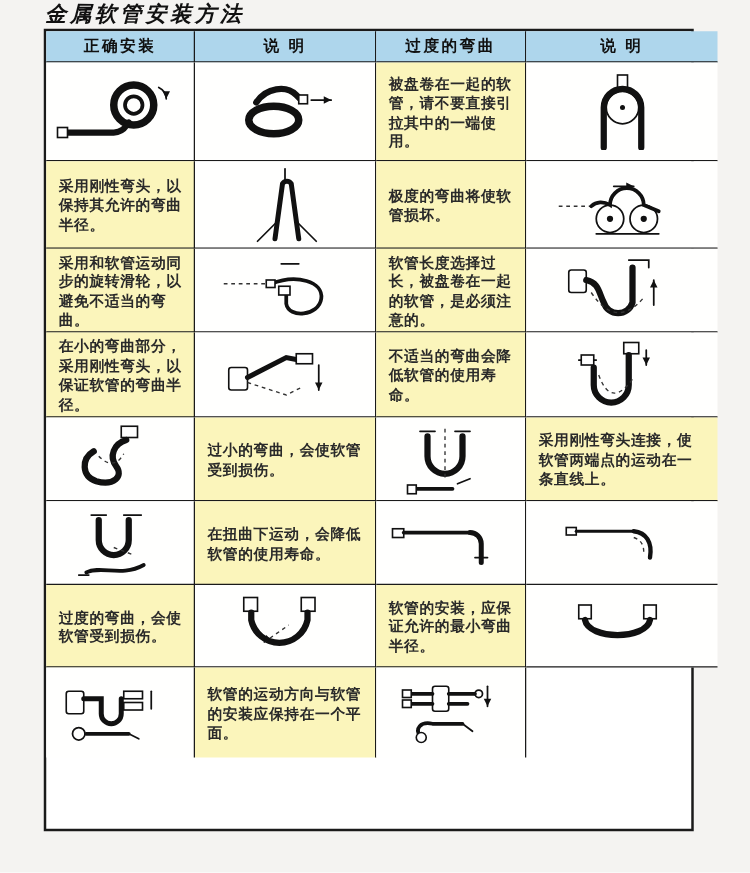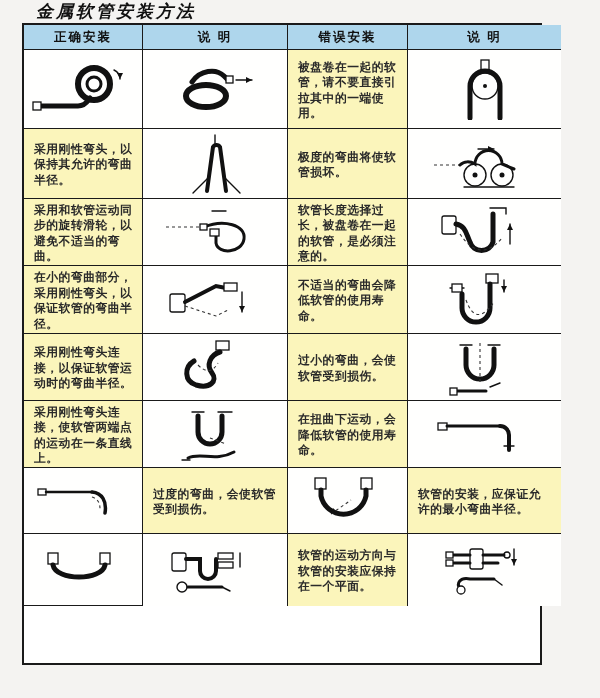--- a/index.html
+++ b/index.html
@@ -9,21 +9,21 @@
     font-family:"Liberation Sans","DejaVu Sans",sans-serif;
     color:#1c1c1c;
     position:relative;
   }
   .page-title {
     position:absolute; left:36px; top:0;
     font-size:17px; font-weight:bold; font-style:italic;
     letter-spacing:3px; color:#111;
   }
   .hose-table {
-    position:absolute; left:22px; top:23px;
+    position:absolute; left:35px; top:23px;
     width:520px;
     border:2px solid #1a1a1a;
     background:#fff;
     display:grid;
     grid-template-columns:119px 145px 120px 153px;
     grid-template-rows:25px 79px 70px 67px 68px 67px 67px 66px 72px 57px;
   }
   .cell {
     border-right:1px solid #1a1a1a;
     border-bottom:1px solid #1a1a1a;
@@ -59,21 +59,21 @@
 </style>
 </head>
 <body>
 
 <div class="page-title">金属软管安装方法</div>
 
 <div class="hose-table">
 
   <div class="cell hdr">正确安装</div>
   <div class="cell hdr">说  明</div>
-  <div class="cell hdr">错误安装</div>
+  <div class="cell hdr">过度的弯曲</div>
   <div class="cell hdr">说  明</div>
 
   <div class="cell img-cell">
     <svg width="110" height="66" viewBox="0 0 110 66">
       <circle class="hose" style="stroke-width:6" cx="66" cy="28" r="16"></circle>
       <circle class="hose mid" cx="66" cy="28" r="7"></circle>
       <path class="hose thick" d="M10 50 L50 50 C58 50 60 44 62 42"></path>
       <rect class="fit" x="5" y="46" width="8" height="8"></rect>
       <path class="thin hose" d="M86 14 C 90 16 92 19 92 23"></path>
       <path class="dot" d="M92 23 L89 17 L95 17 Z"></path>
@@ -160,21 +160,20 @@
     <svg width="110" height="60" viewBox="0 0 110 60">
       <path class="thin hose" d="M20 18 L34 18"></path>
       <rect class="fit" x="22" y="14" width="10" height="8"></rect>
       <rect class="fit" x="56" y="4" width="12" height="9"></rect>
       <path class="hose thick" d="M32 24 L32 38 A 14 14 0 0 0 60 38 L60 14"></path>
       <path class="dash" d="M36 30 Q 46 58 64 32"></path>
       <path class="thin hose" d="M74 10 L74 22"></path>
       <path class="dot" d="M74 22 L71 16 L77 16 Z"></path>
     </svg>
   </div>
-  <div class="cell desc-cell">采用刚性弯头连接，以保证软管运动时的弯曲半径。</div>
   <div class="cell img-cell">
     <svg width="110" height="60" viewBox="0 0 110 60">
       <rect class="fit" x="56" y="4" width="13" height="9"></rect>
       <path class="hose thick" d="M34 24 C 24 30 24 44 36 48 C 50 52 58 44 52 36 C 46 28 50 18 60 15"></path>
       <path class="dash" d="M38 28 Q 50 40 58 26"></path>
     </svg>
   </div>
   <div class="cell desc-cell">过小的弯曲，会使软管受到损伤。</div>
 
   <div class="cell img-cell">

